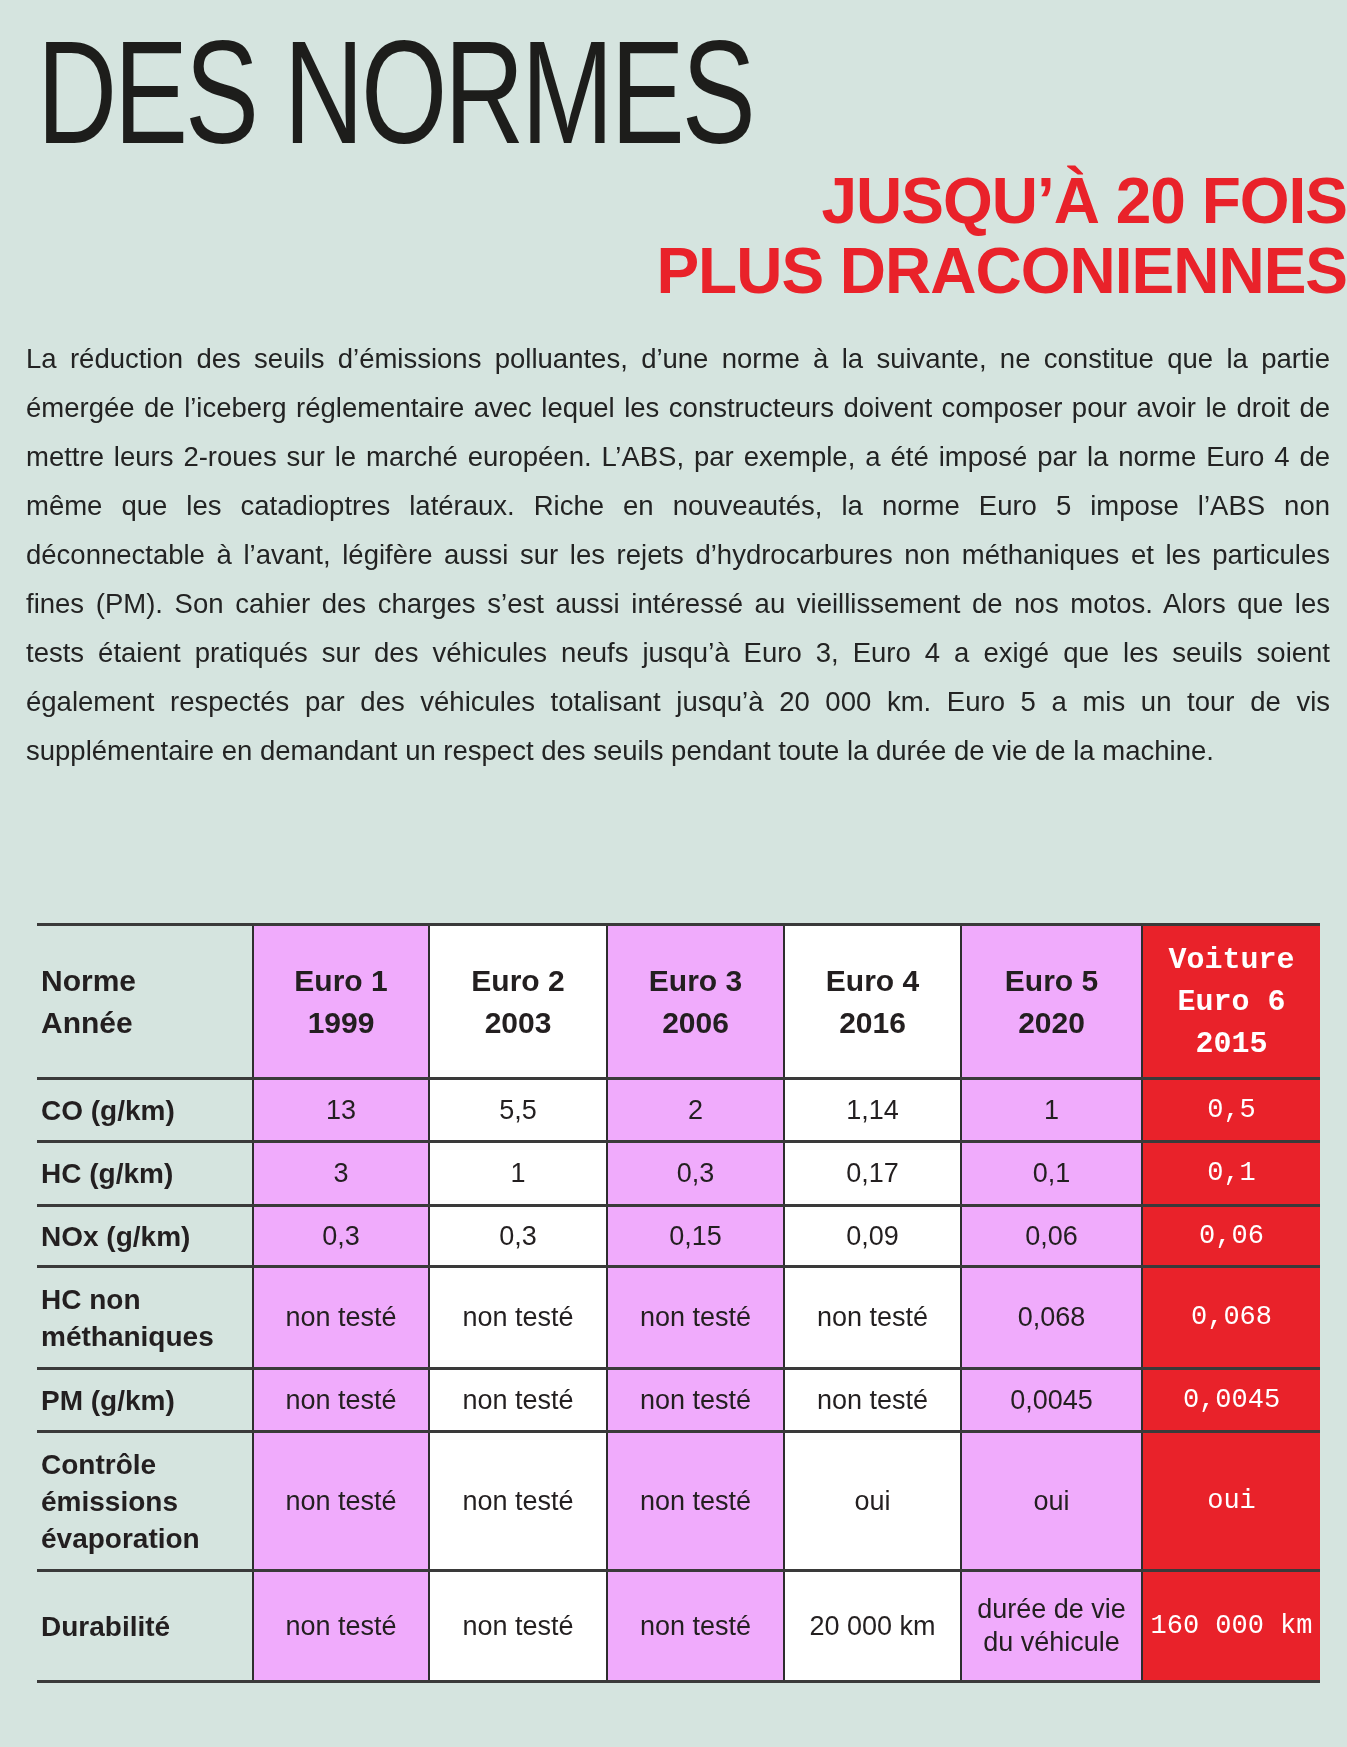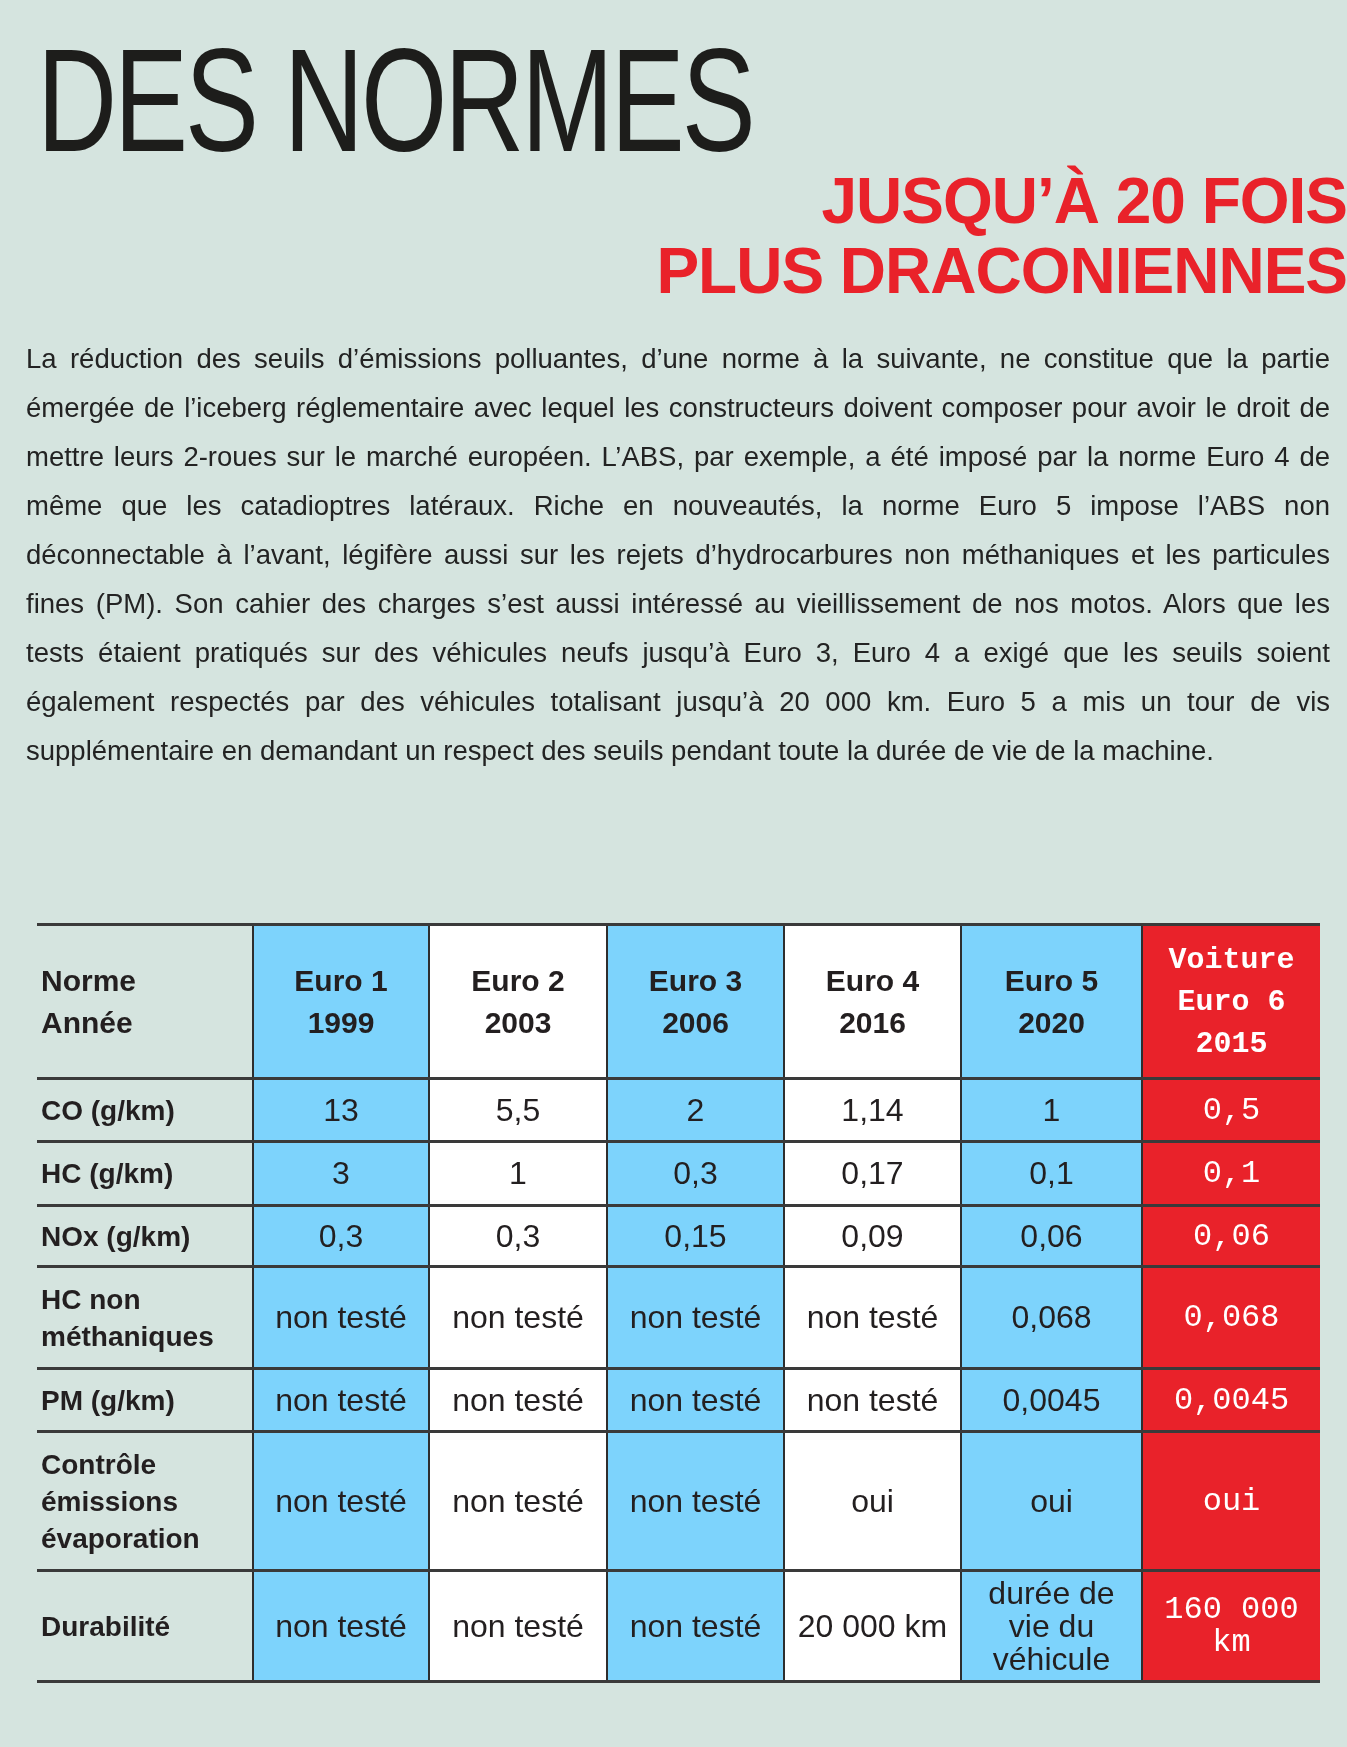--- a/index.html
+++ b/index.html
@@ -6,21 +6,21 @@
   body {
     width:1347px; height:1747px;
     background:#d5e4df;
     font-family:"Liberation Sans", sans-serif;
     color:#231f20;
     overflow:hidden;
   }
   .page { width:1347px; height:1747px; overflow:hidden; }
 
   
-  .title-row { margin:34px 0 0 37px; height:118px; display:flex; align-items:flex-start; }
+  .title-row { margin:34px 0 0 37px; height:118px; display:flex; align-items:center; }
   .main-title {
     display:inline-block;
     font-size:146px; line-height:0.92; font-weight:400;
     letter-spacing:-4px; white-space:nowrap;
     transform:scaleX(0.76); transform-origin:left bottom;
     color:#1d1d1b;
   }
   .subtitle { margin:14px 0 0 25px;text-align:right; }
   .subtitle-line {
     display:block;
@@ -57,21 +57,21 @@
     border-bottom:3px solid #3a3a3a;
     border-left:2px solid #2e2e2e;
     border-right:2px solid #2e2e2e;
     vertical-align:middle;
     padding:0;
   }
   .norms th:first-child, .norms td:first-child { border-left:none; }
   .norms th:last-child,  .norms td:last-child  { border-right:none; }
 
   .c-page  { background:#d5e4df;margin-left:16px; }
-  .c-teal  { background:#7dd3fc; }
+  .c-teal  { background:#f0abfc; }
   .c-white { background:#ffffff; }
   .c-red   { background:#e9222a; color:#ffffff;font-family:Liberation Mono, monospace; }
 
   .row-header   { height:154px; }
   .row-co       { height:63px; }
   .row-hc       { height:64px; }
   .row-nox      { height:61px; }
   .row-hcnm     { height:102px; }
   .row-pm       { height:63px; }
   .row-ctrl     { height:139px; }
@@ -84,21 +84,21 @@
   .corner-line { padding-left:4px; }
   th.col-hdr { text-align:center; }
 
   td.lbl {
     text-align:left;
     font-size:28px; font-weight:700; line-height:37px;
     padding-left:4px; padding-right:10px;
   }
   td.val {
     text-align:center;
-    font-size:32px; font-weight:400; line-height:33px;
+    font-size:27px; font-weight:400; line-height:33px;
     padding:0 4px;
   }
 </style>
 </head>
 <body>
 
 <div class="page">
 
   <div class="title-row">
     <span class="main-title">DES NORMES</span>

